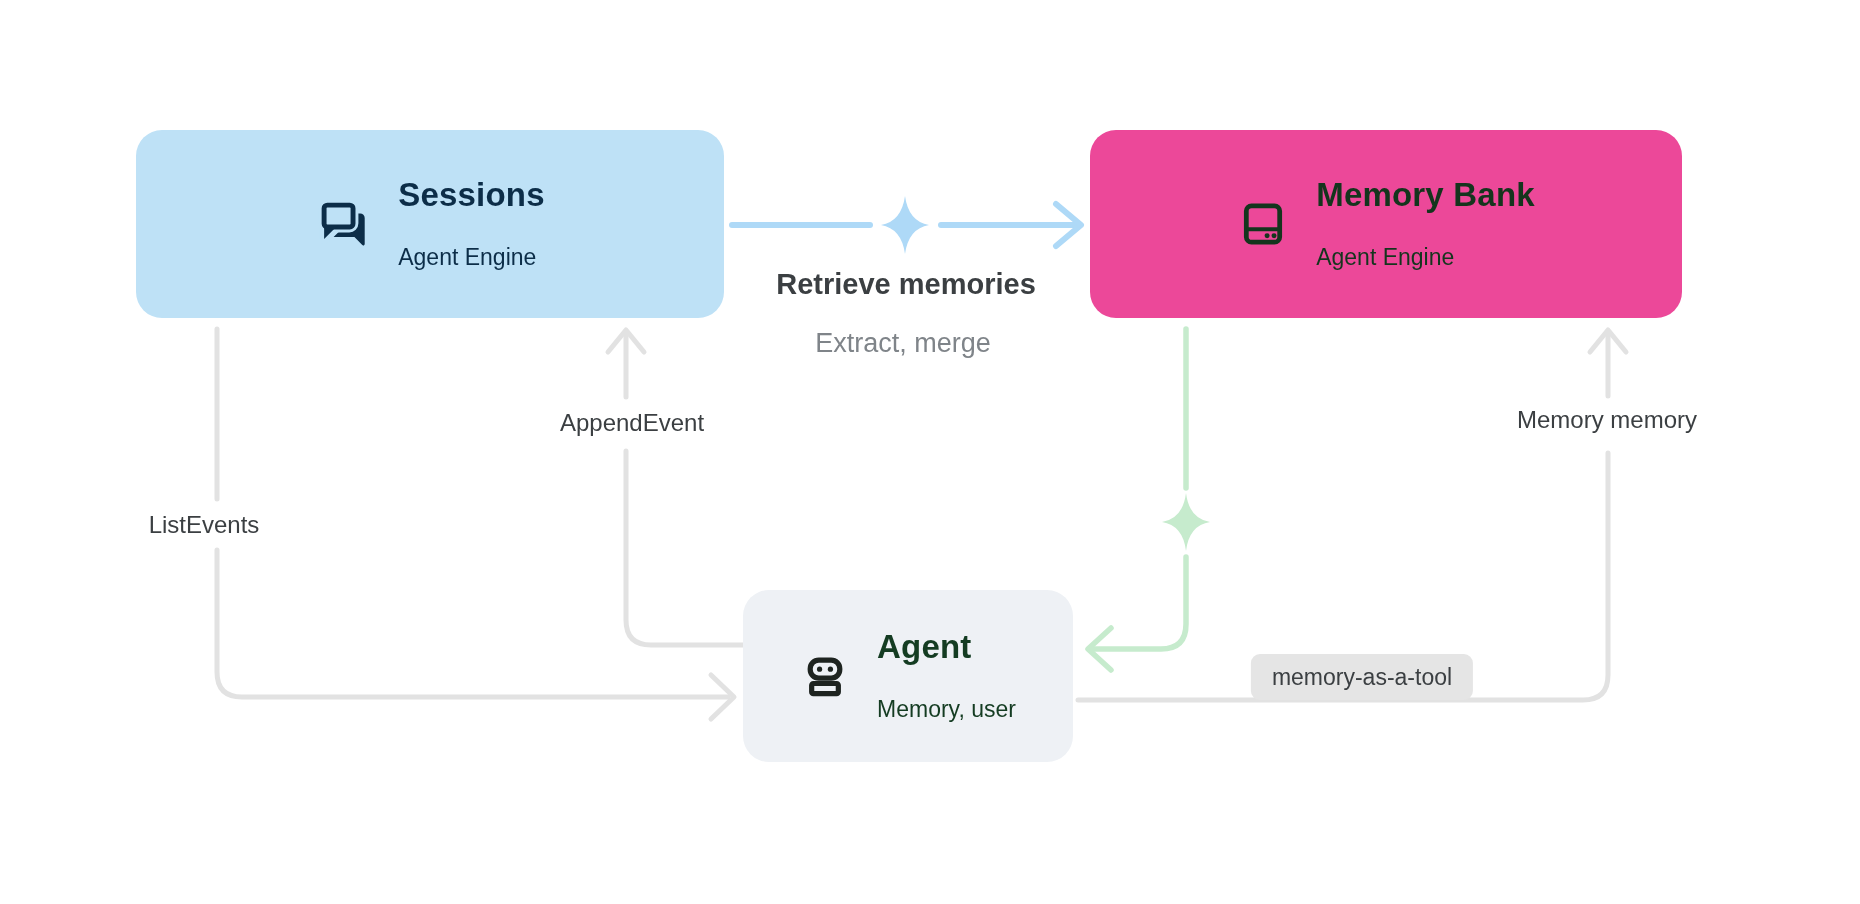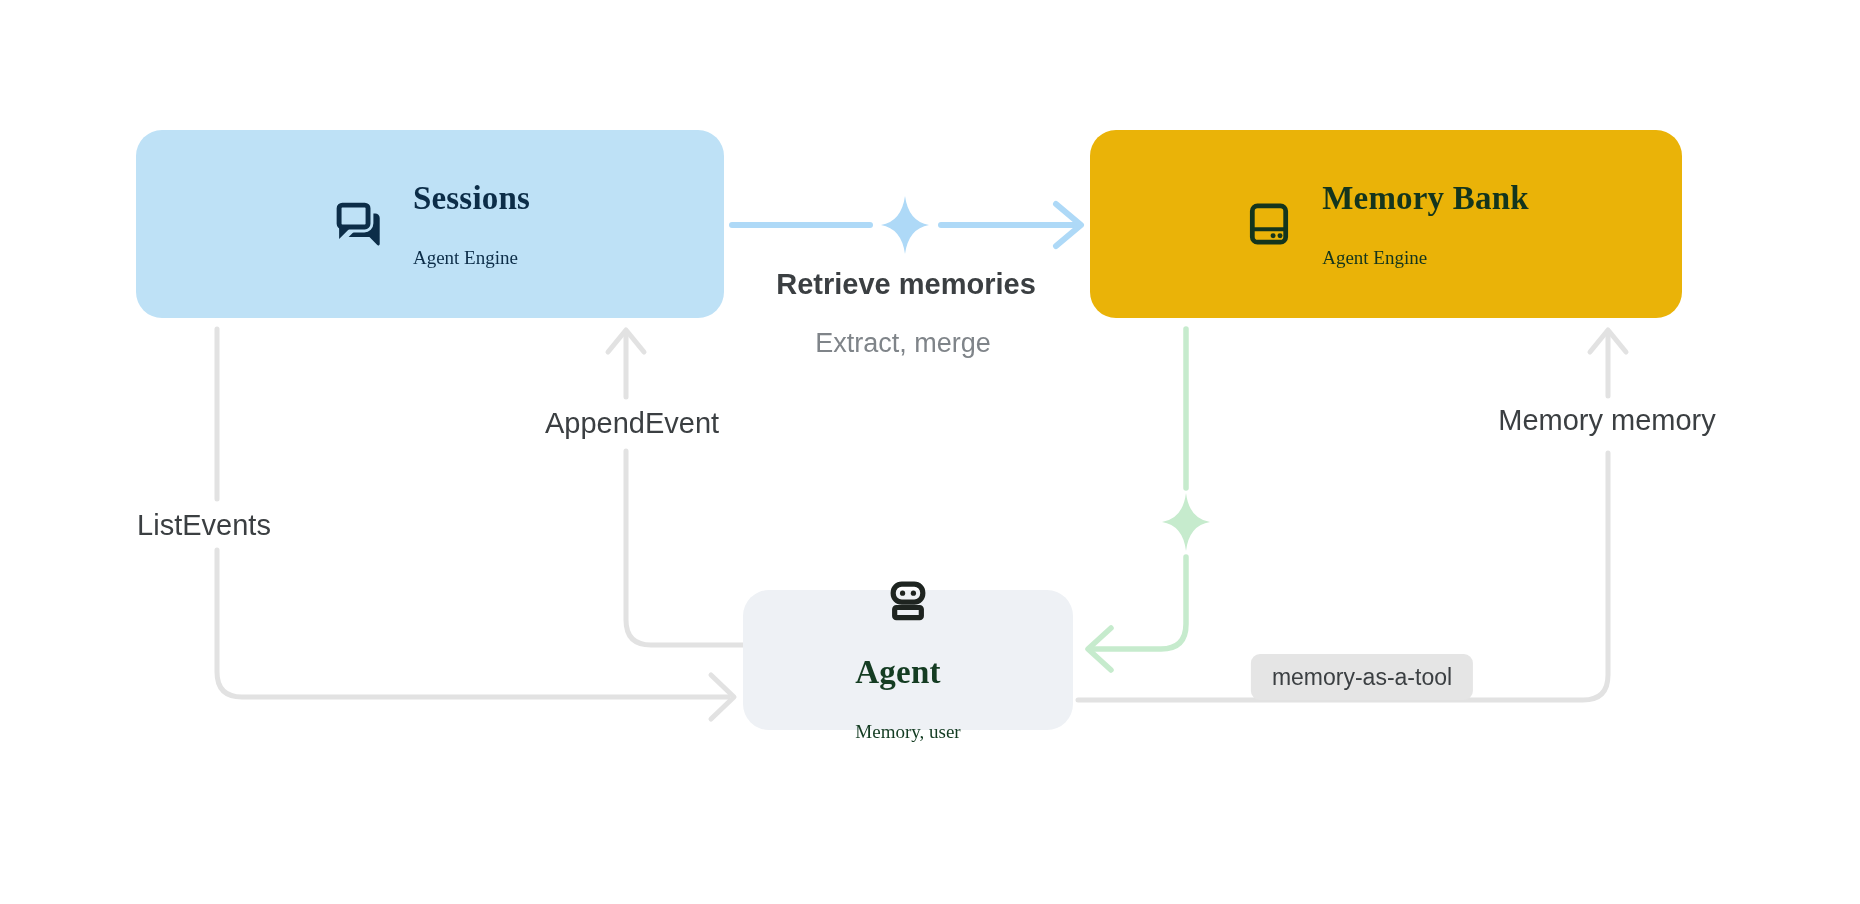--- a/index.html
+++ b/index.html
@@ -10,34 +10,33 @@
     font-family:"Liberation Sans","DejaVu Sans",sans-serif;
     overflow:hidden;
   }
   .node{
     position:absolute;
     border-radius:26px;
     display:flex;
     align-items:center;
     justify-content:center;
     gap:27px;
-    font-family:Liberation Serif, serif;
   }
   .node .txt{display:flex;flex-direction:column;justify-content:center;}
   .node .title{font-size:33px;font-weight:700;line-height:1.22;letter-spacing:.2px;}
-  .node .subtitle{font-size:19px;font-weight:400;line-height:1.28;margin-top:28px;}
+  .node .subtitle{font-size:23px;font-weight:400;line-height:1.28;margin-top:28px;}
   #sessions-node{left:136px;top:130px;width:588px;height:188px;background:#BEE1F6;color:#0C2D48;}
-  #memory-node{left:1090px;top:130px;width:592px;height:188px;background:#eab308;color:#14351D;}
-  #agent-node{left:743px;top:590px;width:330px;height:140px;background:#EEF1F5;color:#143C22;flex-direction:column;}
+  #memory-node{left:1090px;top:130px;width:592px;height:188px;background:#ec4899;color:#14351D;}
+  #agent-node{left:743px;top:590px;width:330px;height:172px;background:#EEF1F5;color:#143C22;}
   svg.connectors{position:absolute;left:0;top:0;pointer-events:none;}
   .edge-label{
     position:absolute;
     transform:translate(-50%,-50%);
     white-space:nowrap;
-    font-size:29px;
+    font-size:24px;
     color:#3B3F42;
     font-weight:400;
   }
   .edge-label.bold{font-weight:700;font-size:29px;}
   .edge-label.sub{font-size:27px;color:#7F8489;}
   .badge{
     position:absolute;
     transform:translate(-50%,-50%);
     background:#E5E5E5;
     color:#3B3F42;

